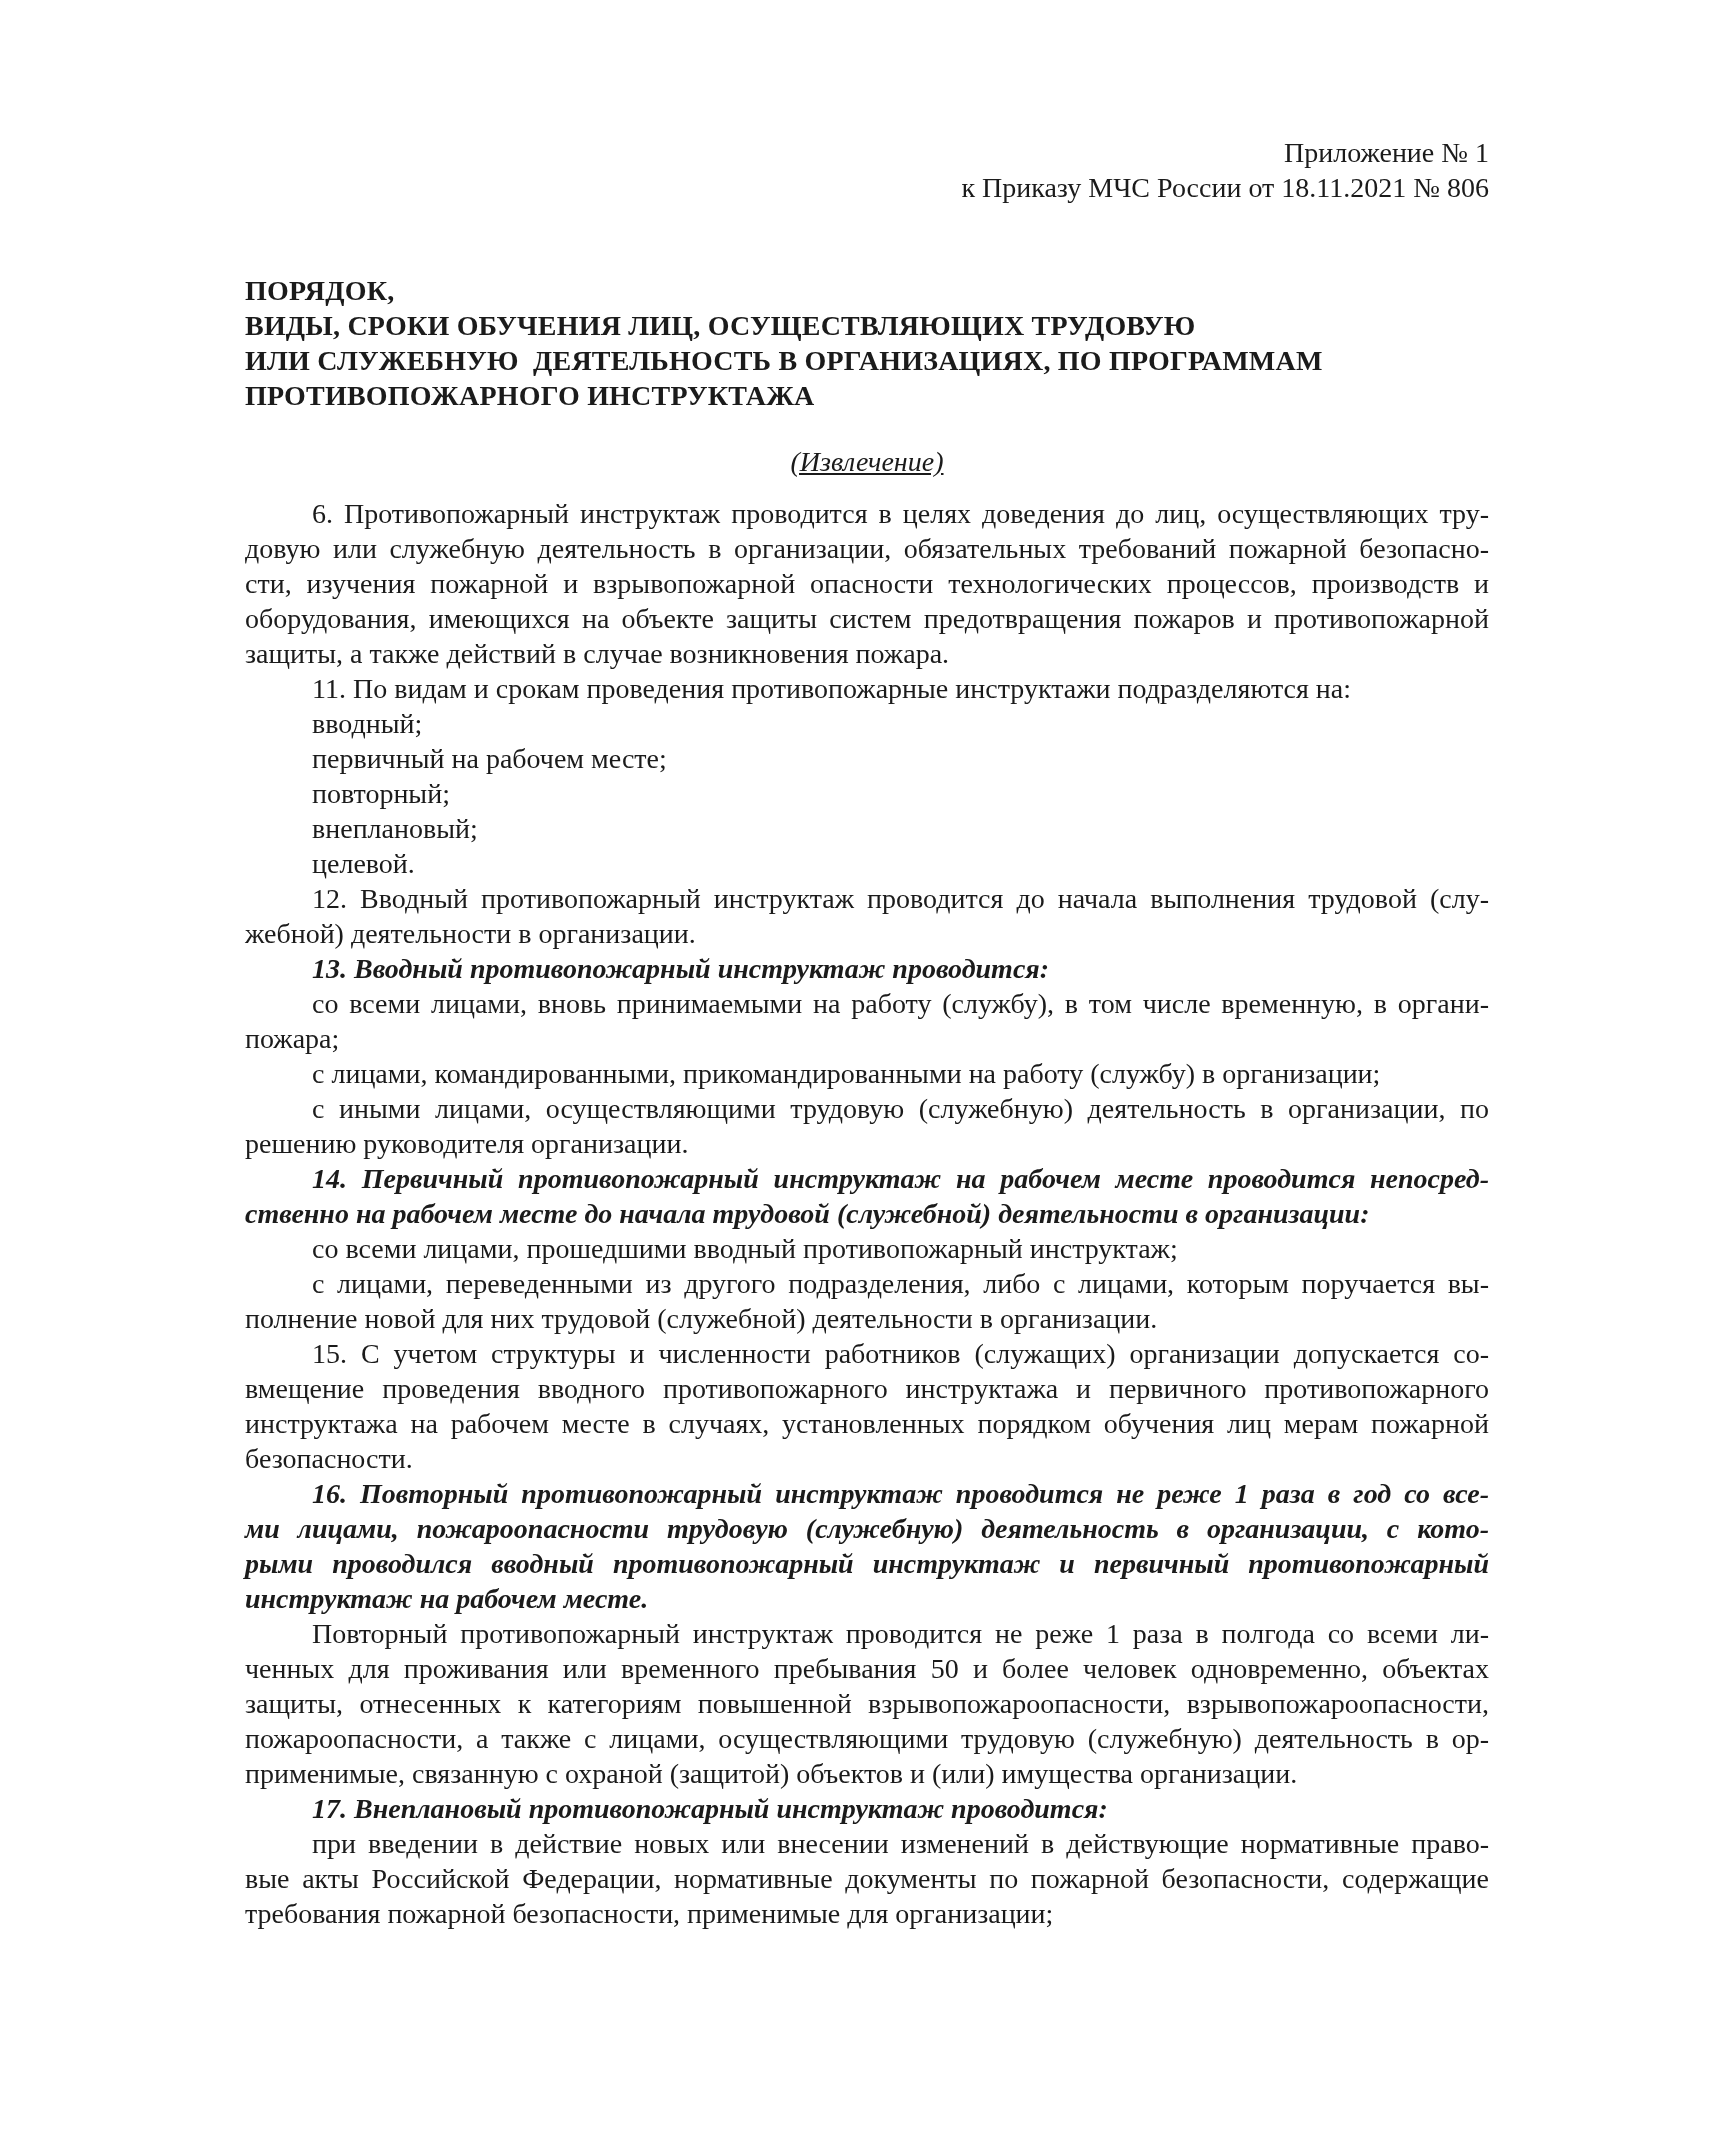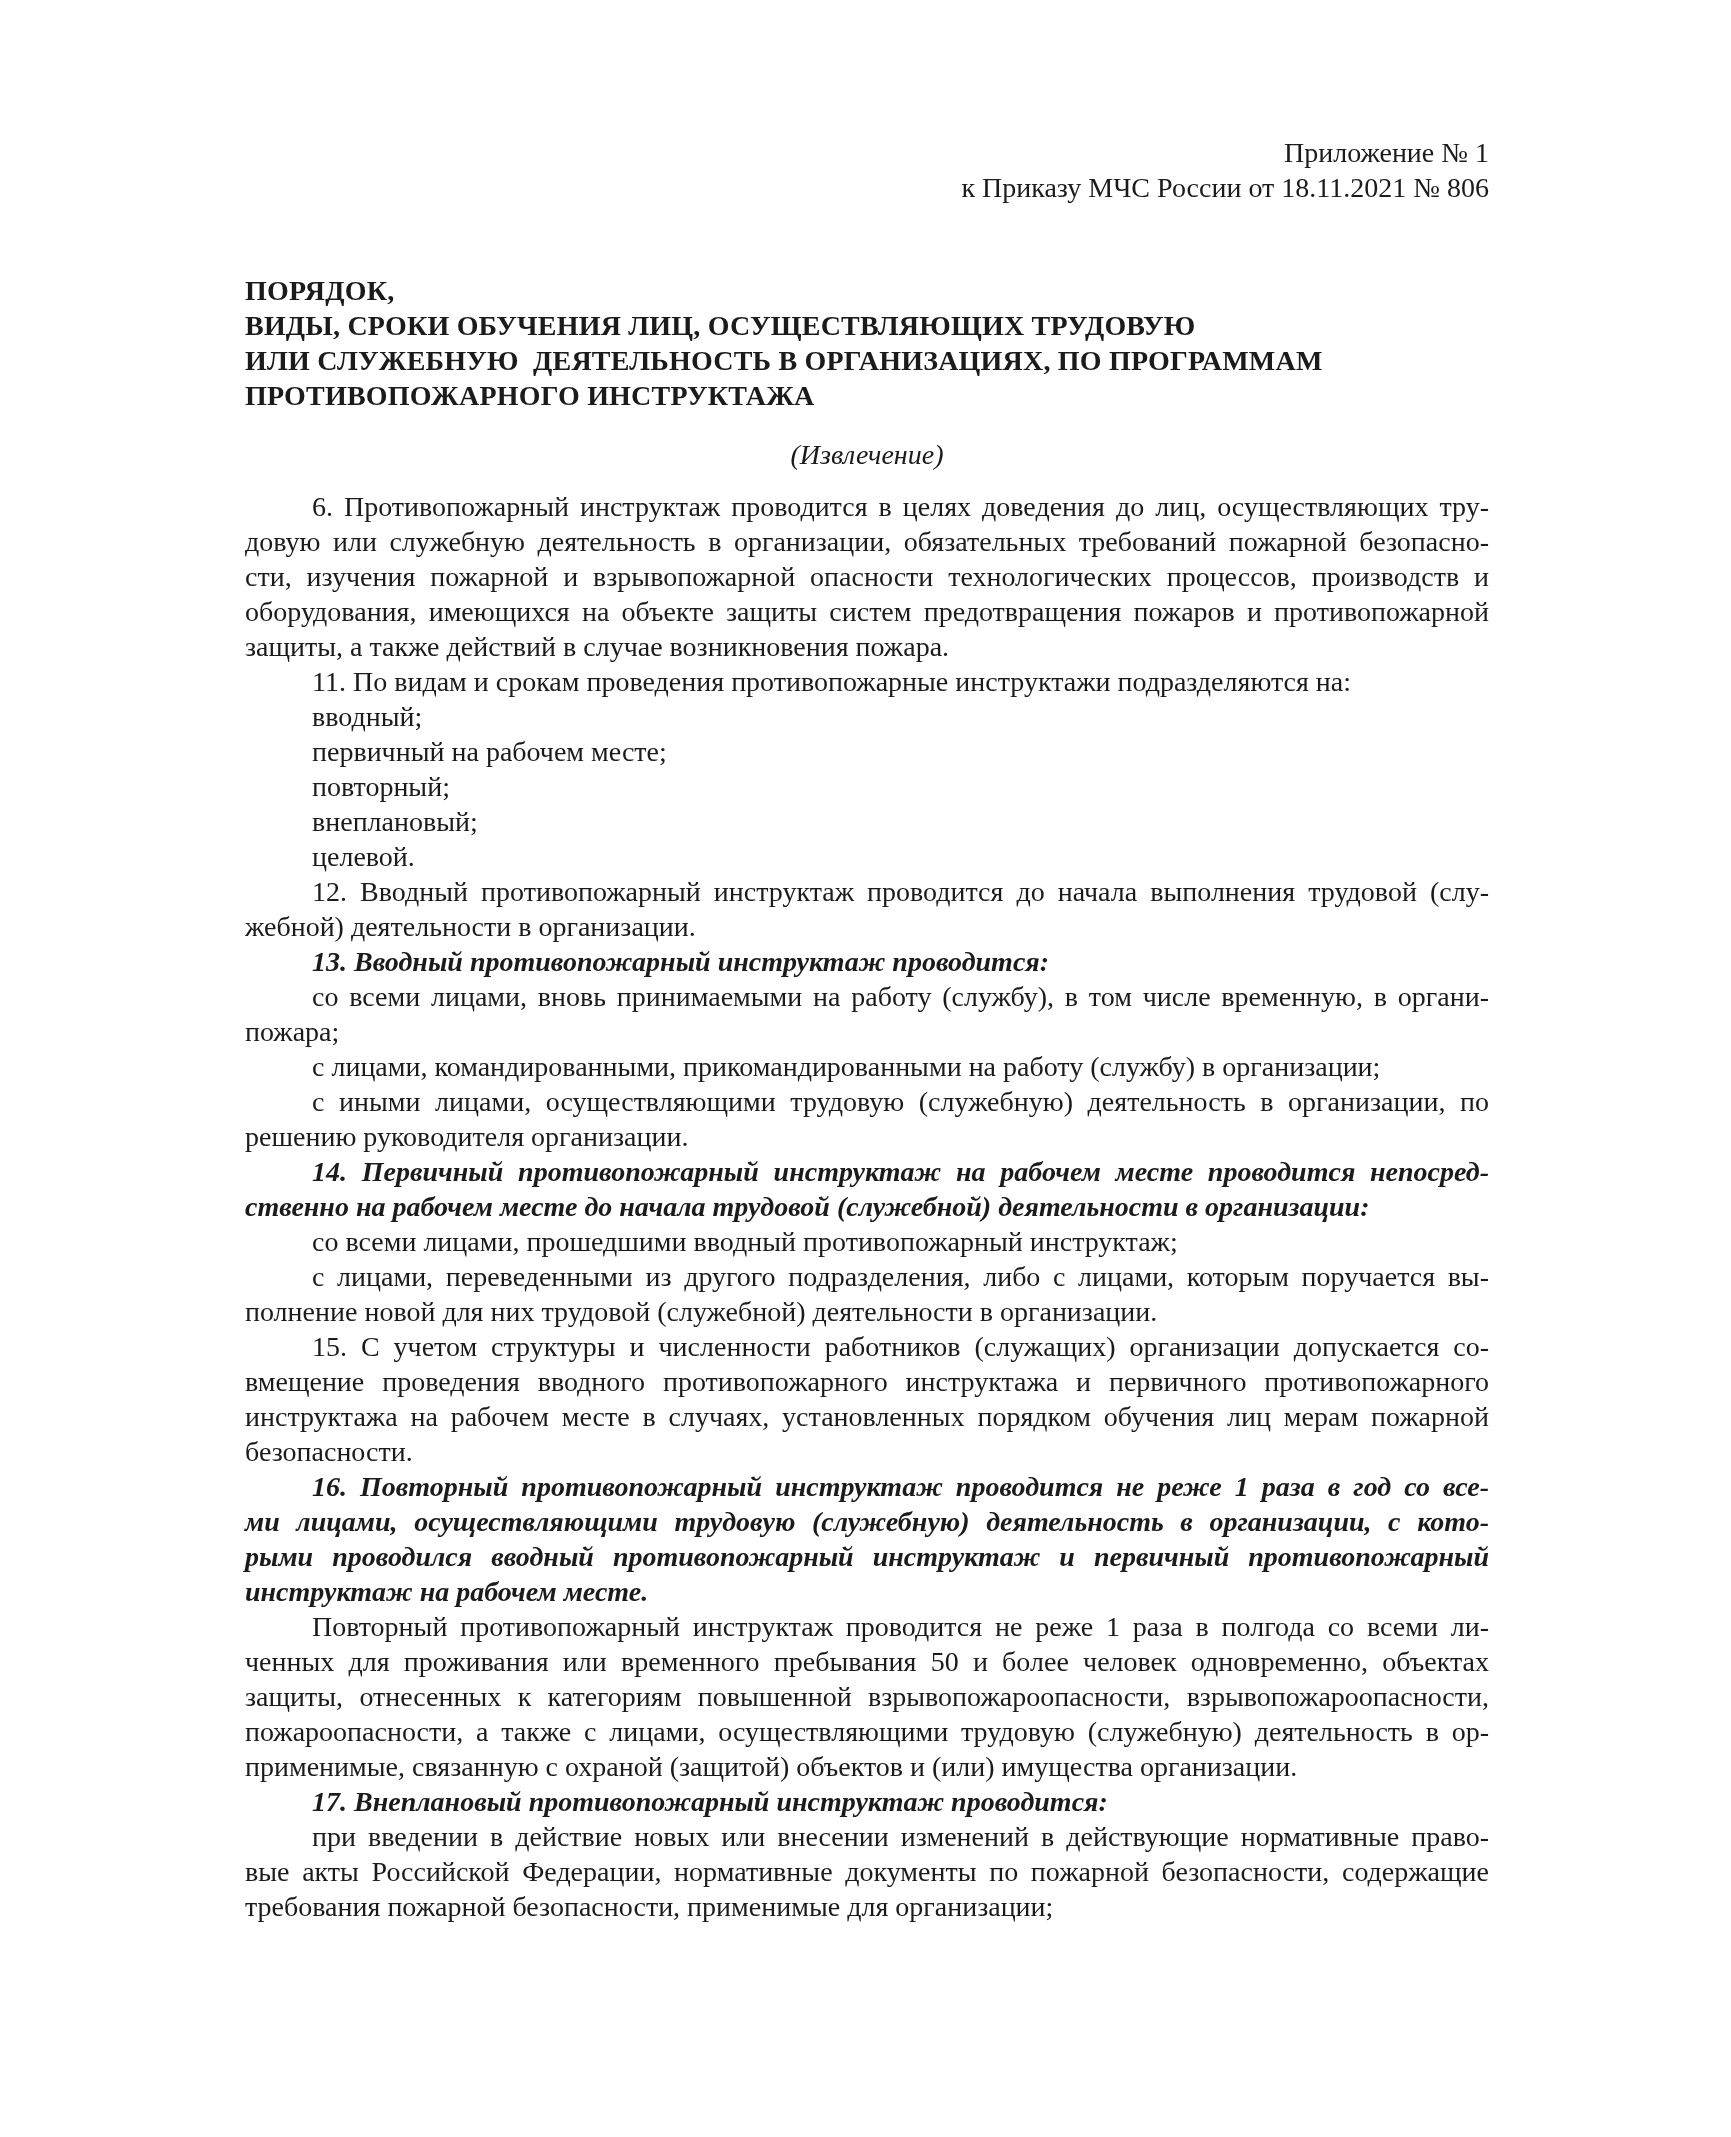--- a/index.html
+++ b/index.html
@@ -24,24 +24,25 @@
   .hdr-block { text-align: right; }
   .hdr-line { white-space: pre-wrap; }
   .title-block {
     margin-top: 68px;
     font-weight: 700;
     text-align: left;
     letter-spacing: 0.2px;
   }
   .title-line { white-space: pre-wrap; }
   .subtitle {
-    margin-top: 24px;
+    margin-top: 31px;
     margin-bottom: 17.4px;
     text-align: center;
     font-style: italic;
+    text-decoration: underline;
   }
   .doc-body { text-align: left; }
   .para { margin: 0; }
   .para.bi { font-weight: 700; font-style: italic; }
   .line { min-height: 35px; }
   .line.first { text-indent: 67px; }
   .line.fill { text-align: justify; text-align-last: justify; }
 </style>
 </head>
 <body>
@@ -119,21 +120,21 @@
           <div class="line">полнение новой для них трудовой (служебной) деятельности в организации.</div>
         </div>
         <div class="para">
           <div class="line first fill">15. С учетом структуры и численности работников (служащих) организации допускается со-</div>
           <div class="line fill">вмещение проведения вводного противопожарного инструктажа и первичного противопожарного</div>
           <div class="line fill">инструктажа на рабочем месте в случаях, установленных порядком обучения лиц мерам пожарной</div>
           <div class="line">безопасности.</div>
         </div>
         <div class="para bi">
           <div class="line first fill">16. Повторный противопожарный инструктаж проводится не реже 1 раза в год со все-</div>
-          <div class="line fill">ми лицами, осуществляющими трудовую (служебную) деятельность в организации, с кото-</div>
+          <div class="line fill">ми лицами, пожароопасности трудовую (служебную) деятельность в организации, с кото-</div>
           <div class="line fill">рыми проводился вводный противопожарный инструктаж и первичный противопожарный</div>
           <div class="line">инструктаж на рабочем месте.</div>
         </div>
         <div class="para">
           <div class="line first fill">Повторный противопожарный инструктаж проводится не реже 1 раза в полгода со всеми ли-</div>
           <div class="line fill">ченных для проживания или временного пребывания 50 и более человек одновременно, объектах</div>
           <div class="line fill">защиты, отнесенных к категориям повышенной взрывопожароопасности, взрывопожароопасности,</div>
           <div class="line fill">пожароопасности, а также с лицами, осуществляющими трудовую (служебную) деятельность в ор-</div>
           <div class="line">применимые, связанную с охраной (защитой) объектов и (или) имущества организации.</div>
         </div>

